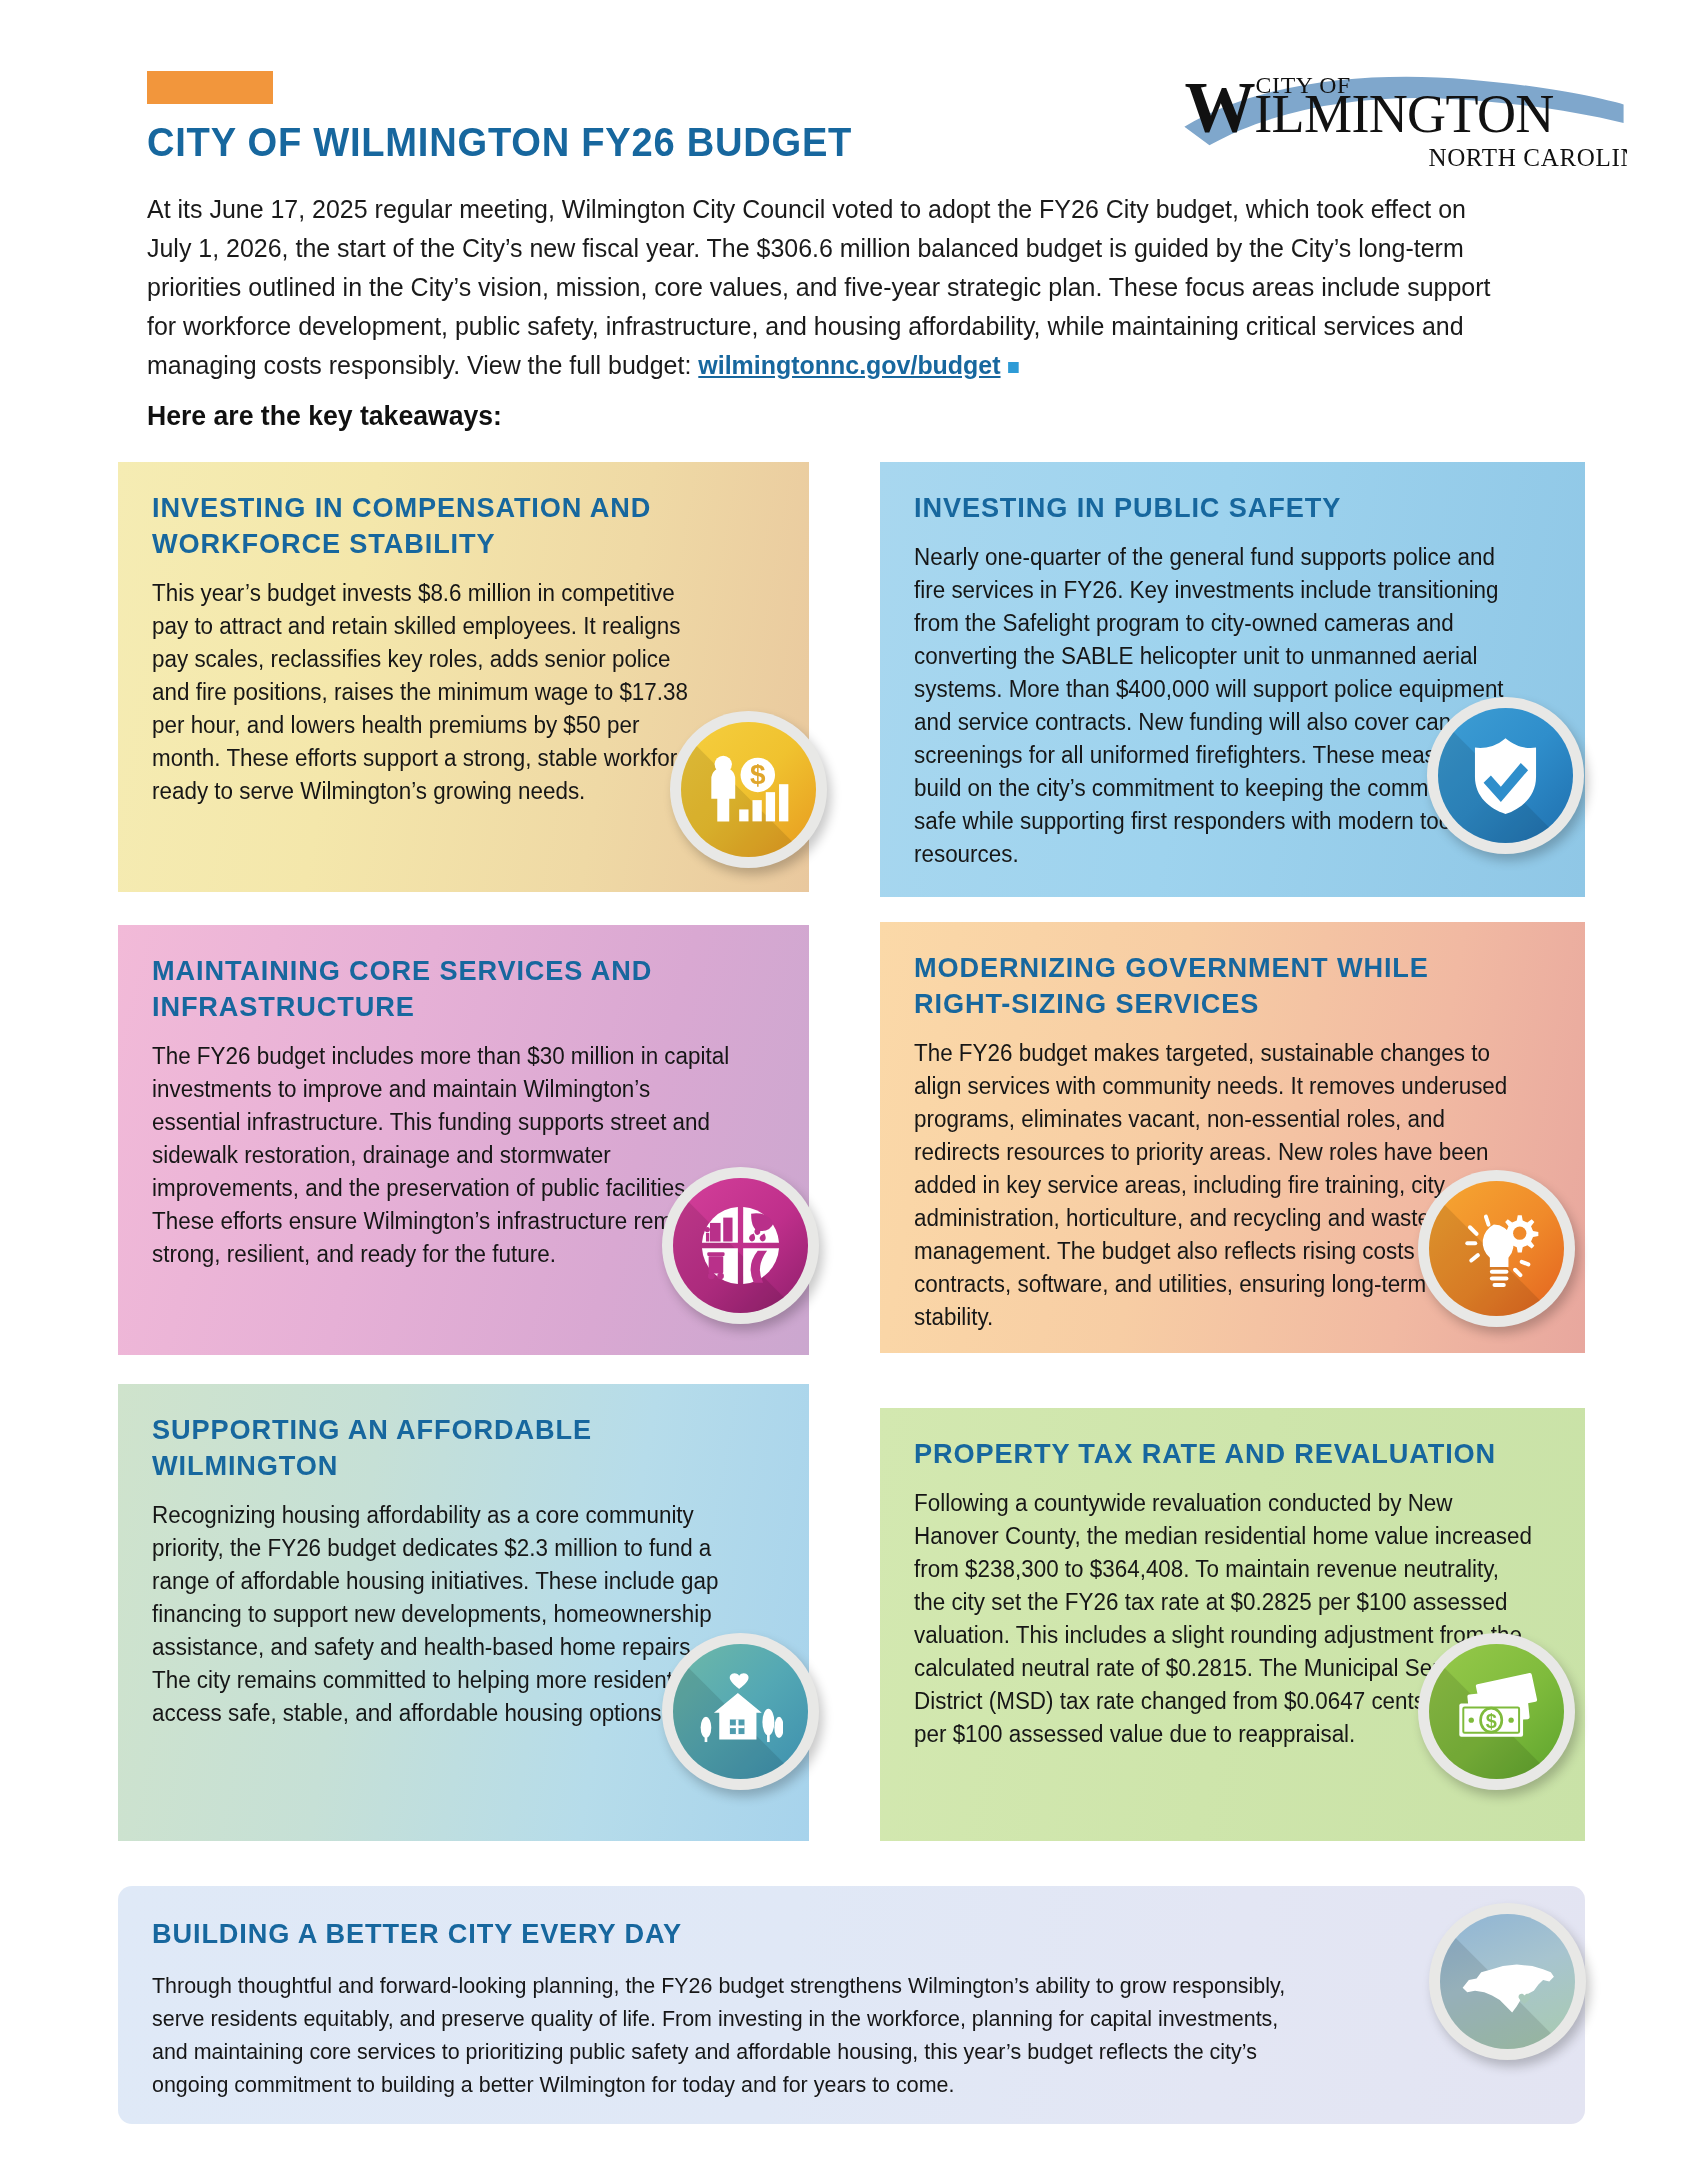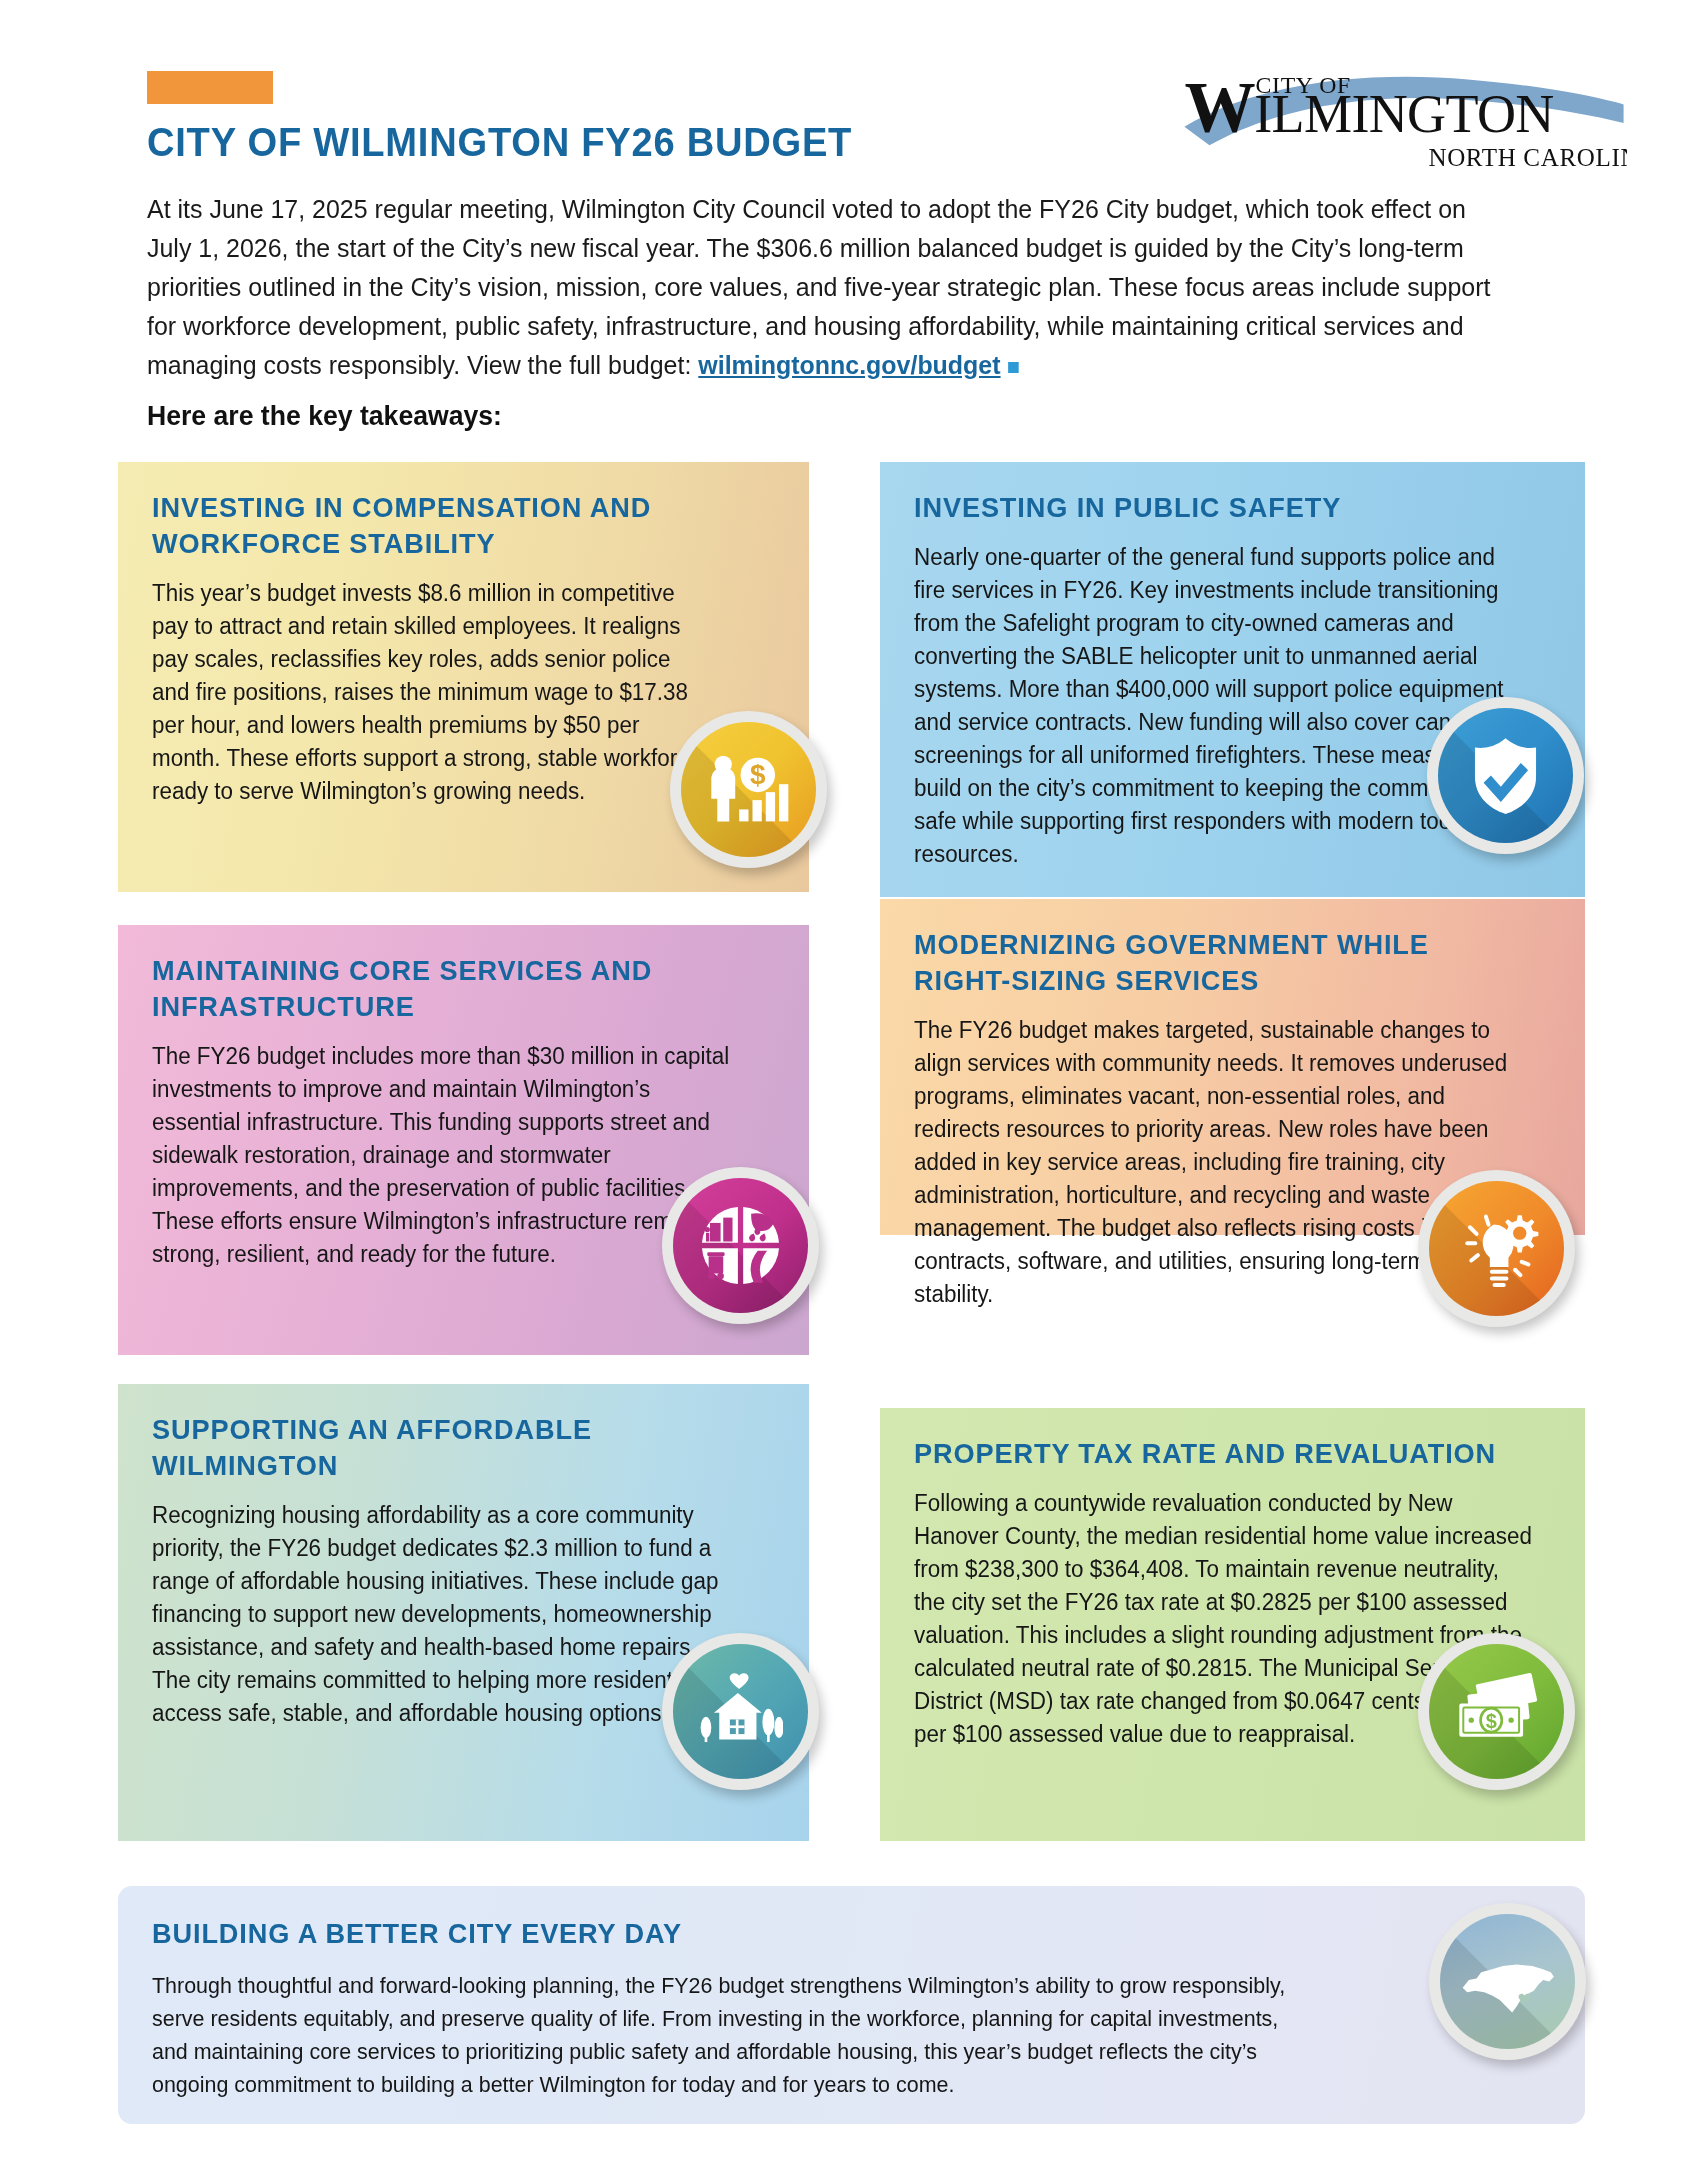--- a/index.html
+++ b/index.html
@@ -100,21 +100,21 @@
     transform: scaleX(0.975);
     transform-origin: left top;
     position: relative;
     z-index: 2;
   }
 
   
   #card-compensation { left: 118px;  top: 462px;  width: 691px; height: 430px; border-radius: 25px; }
   #card-publicsafety { left: 880px; top: 462px;  width: 705px; height: 435px; }
   #card-coreservices { left: 118px;  top: 925px; width: 691px; height: 430px; }
-  #card-modernizing  { left: 880px; top: 899px; width: 705px; height: 336px; }
+  #card-modernizing  { left: 880px; top: 922px; width: 705px; height: 431px; }
   #card-affordable   { left: 118px;  top: 1384px; width: 691px; height: 457px; }
   #card-propertytax  { left: 880px; top: 1384px; width: 705px; height: 457px; }
   #card-betterday    { left: 118px;  top: 1886px; width: 1467px; height: 238px; }
 
   #card-compensation .inner { background: linear-gradient(100deg, #f5ecb3 0%, #f4e7ab 34%, #efd9a5 70%, #e9c89e 100%); }
   #card-publicsafety .inner { background: linear-gradient(100deg, #a8d7ef 0%, #9ed3ee 45%, #8fc7e6 100%); }
   #card-coreservices .inner { background: linear-gradient(105deg, #f2bad8 0%, #e6b0d6 40%, #d9a8d2 72%, #cba7cf 100%); }
   #card-modernizing  .inner { background: linear-gradient(100deg, #fbd9a8 0%, #f7cda4 40%, #f1b9a2 75%, #e8a79e 100%); }
   #card-affordable   .inner { background: linear-gradient(100deg, #cfe3cc 0%, #c6e0d6 35%, #b6dcea 70%, #a7d3ec 100%); }
   #card-propertytax  .inner { background: linear-gradient(100deg, #d3e8b0 0%, #cee5ab 50%, #c9e2a7 100%); margin-top: 24px; }

